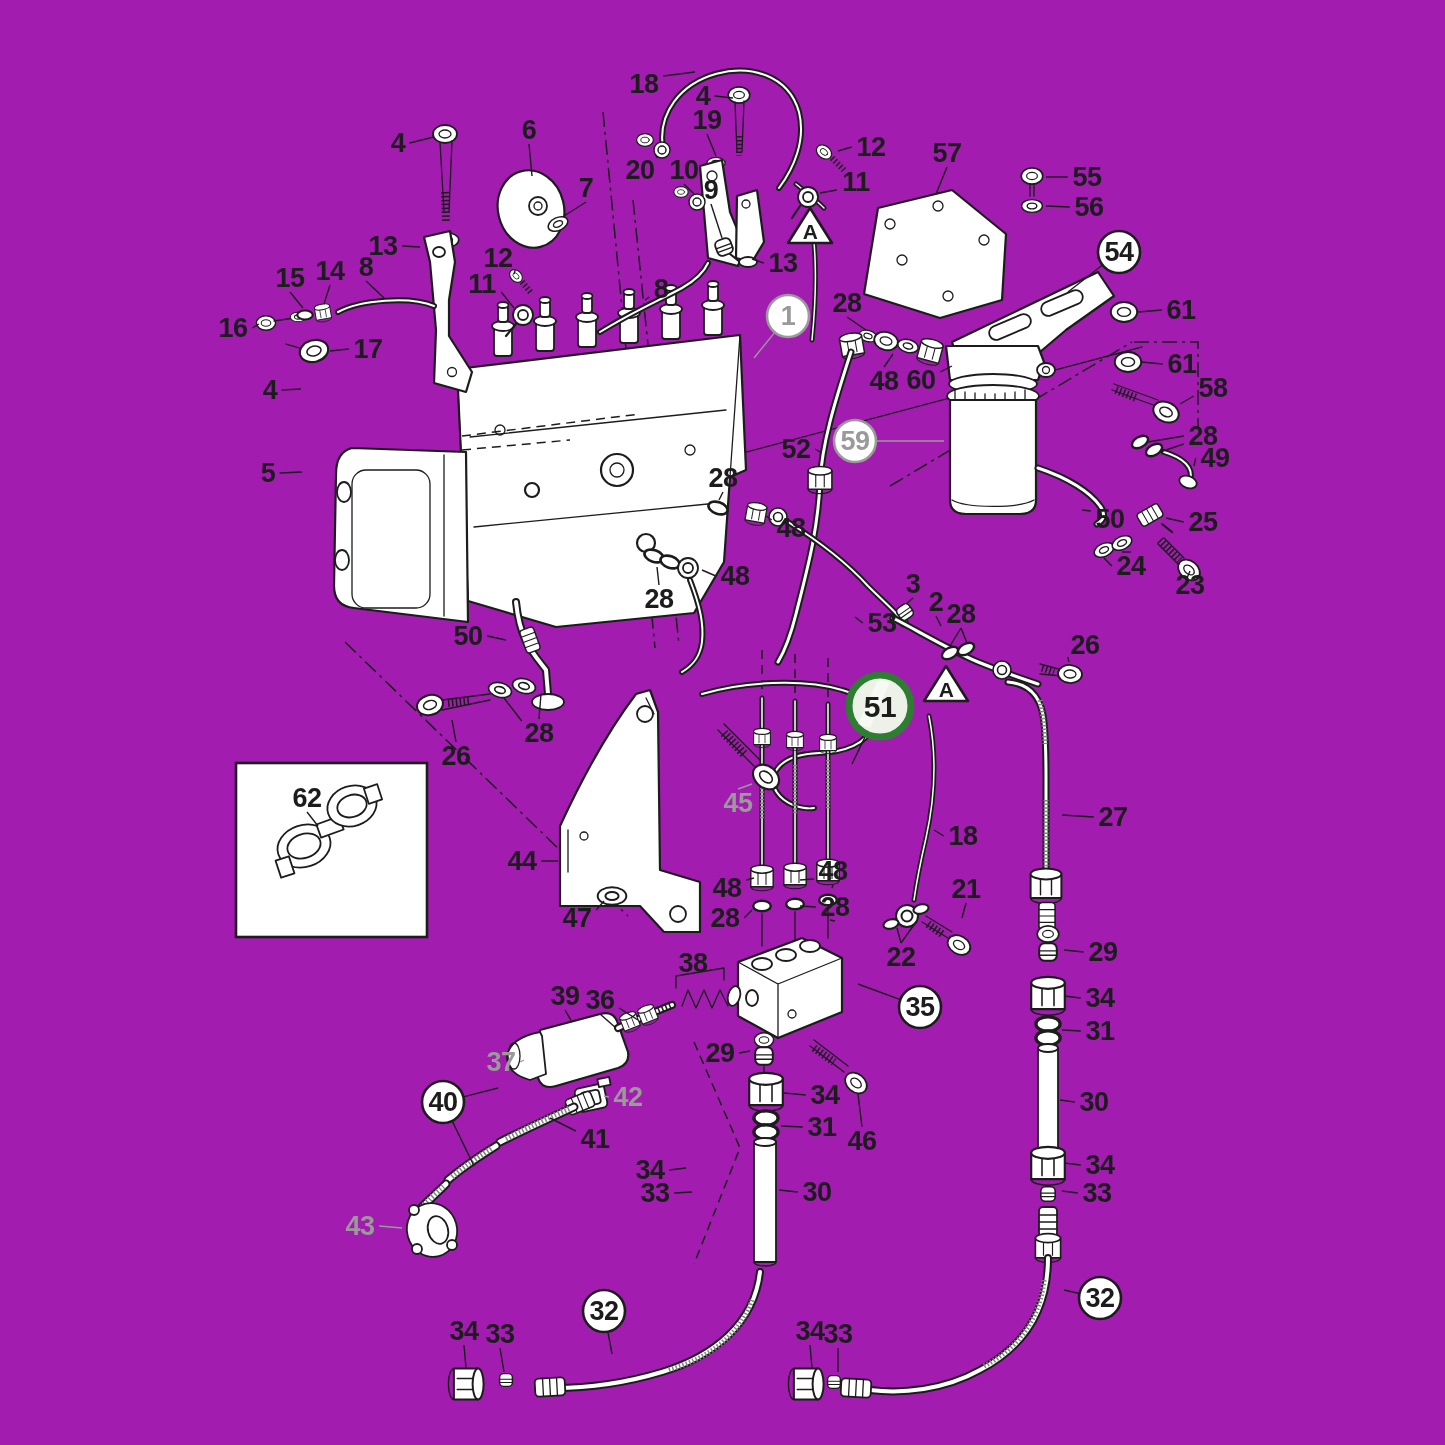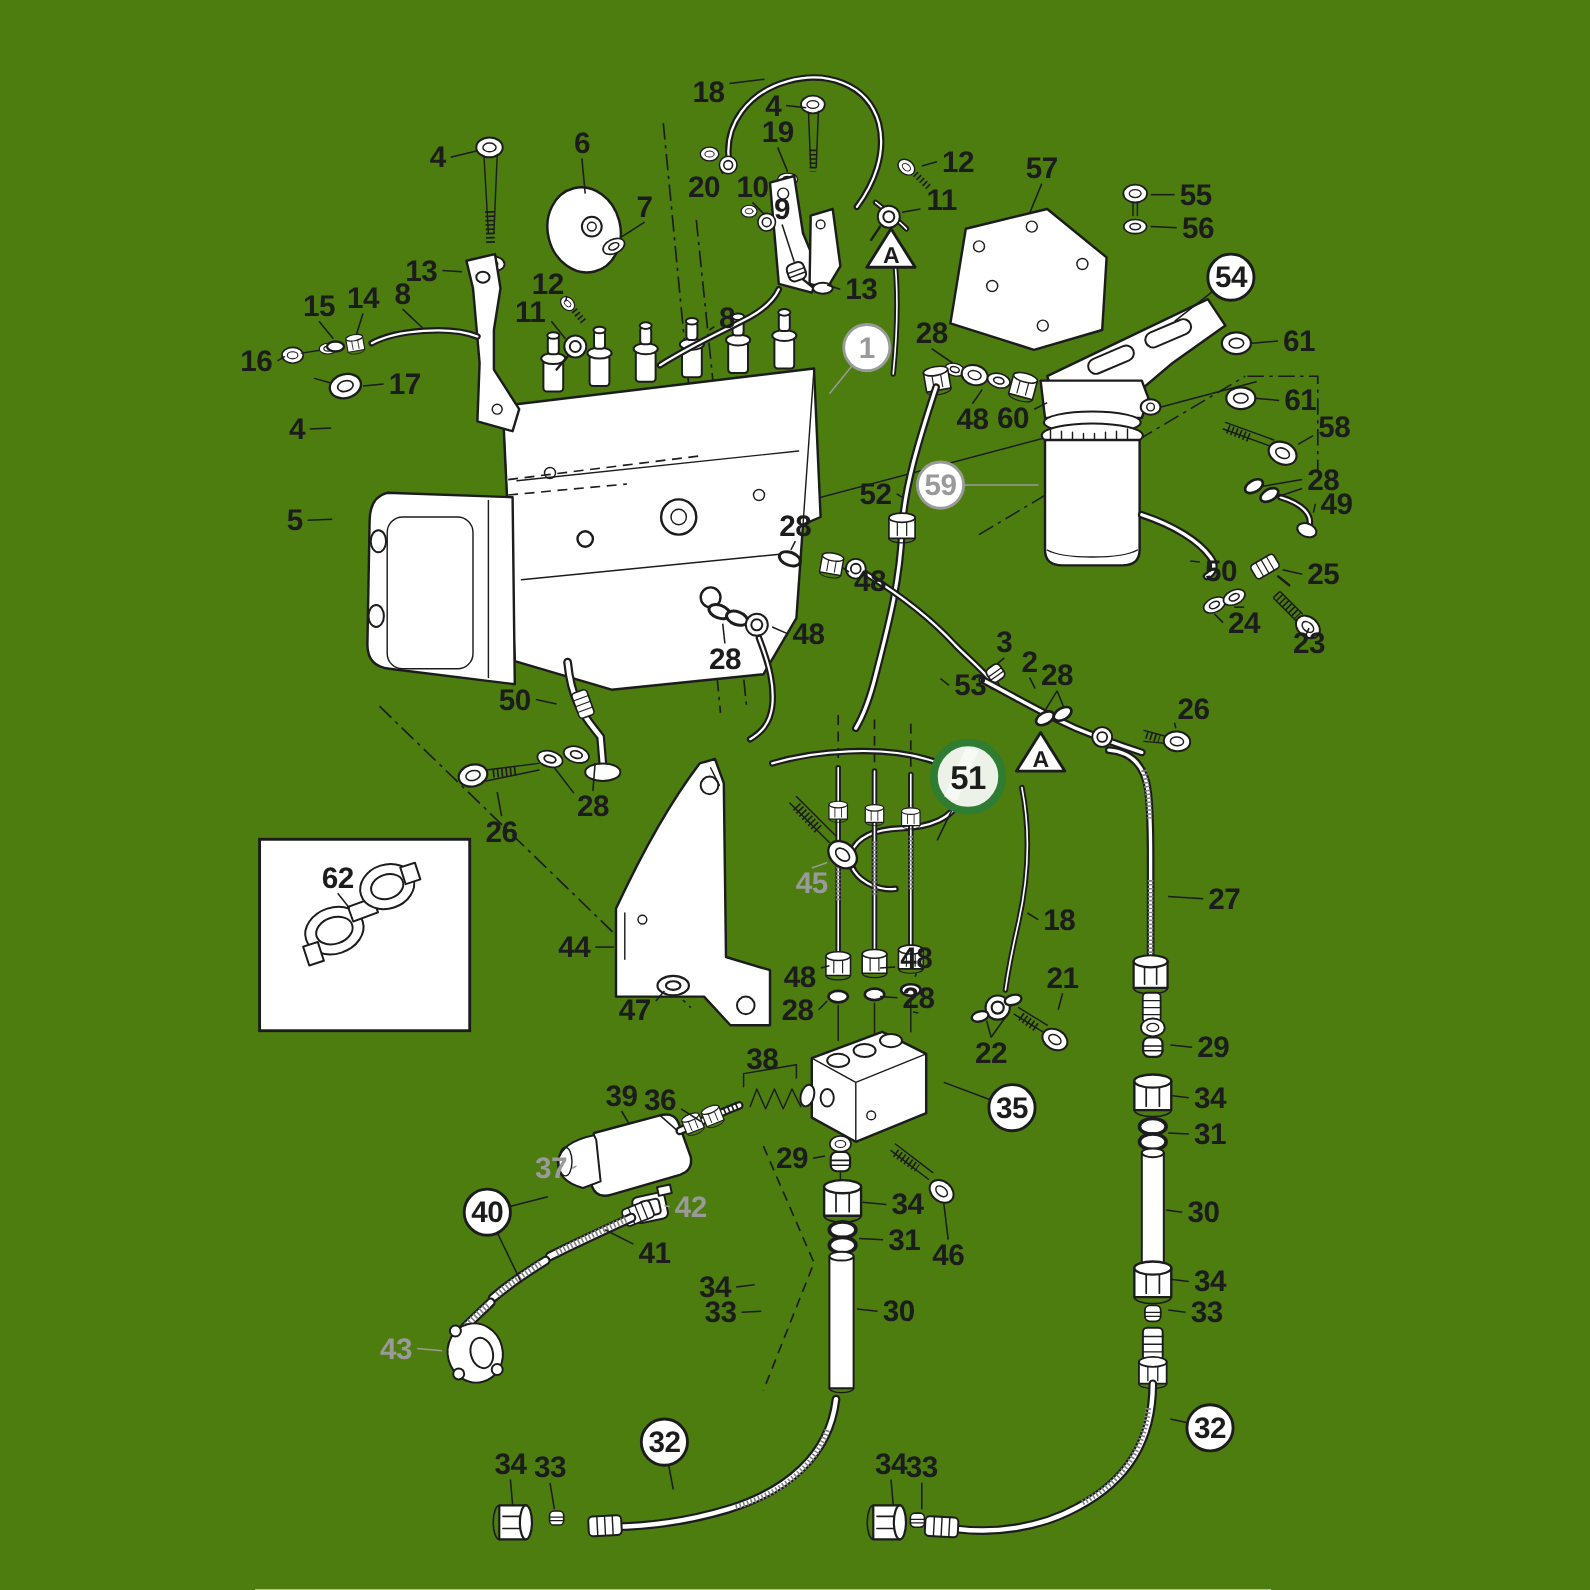--- a/index.html
+++ b/index.html
@@ -1,16 +1,16 @@
 <!DOCTYPE html>
 <html><head>
 <meta charset="utf-8">
 <style>
   html,body{margin:0;padding:0;background:#fff;}
-  .stage{position:relative;width:1445px;height:1445px;background:#4d7c0f;overflow:hidden;}
+  .stage{position:relative;width:1445px;height:1445px;background:#a21caf;overflow:hidden;}
   svg{display:block}
   
   .ln{fill:none;stroke:#1c1c1c;stroke-width:2.2;stroke-linecap:round;stroke-linejoin:round}
   .lnf{fill:#fff;stroke:#1c1c1c;stroke-width:2.2;stroke-linejoin:round}
   .lnf2{fill:#fff;stroke:#1c1c1c;stroke-width:1.8;stroke-linejoin:round}
   .t{stroke-width:1.3}
   .thr{fill:none;stroke:#1c1c1c;stroke-width:8;stroke-dasharray:1.5 2.4}
   .dash{fill:none;stroke:#1c1c1c;stroke-width:1.5;stroke-dasharray:15 5 3 5}
   .dash2{fill:none;stroke:#1c1c1c;stroke-width:1.5;stroke-dasharray:9 6}
   .to{fill:none;stroke:#1c1c1c;stroke-linecap:round;stroke-linejoin:round}

